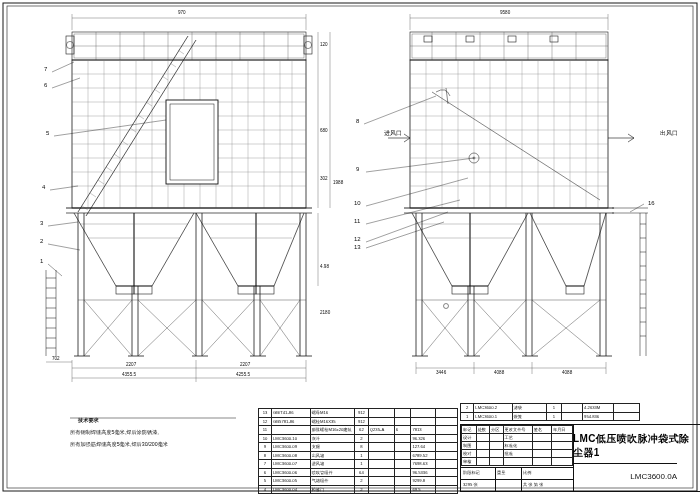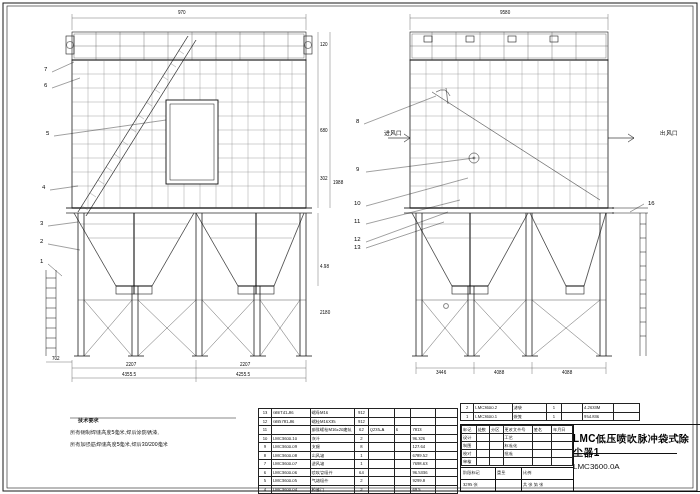--- a/index.html
+++ b/index.html
@@ -573,18 +573,18 @@
     <div style="position:absolute;left:0;top:42px;width:112px;height:24px;border-top:0.6px solid #111;border-right:0.6px solid #111;font-size:4.2px;color:#111;">
       <div style="position:absolute;left:2px;top:2px;">阶段标记</div>
       <div style="position:absolute;left:36px;top:2px;">重量</div>
       <div style="position:absolute;left:62px;top:2px;">比例</div>
       <div style="position:absolute;left:2px;top:14px;">3295 张</div>
       <div style="position:absolute;left:62px;top:14px;">共 张 第 张</div>
       <div style="position:absolute;left:0;top:11px;width:112px;height:0;border-top:0.5px solid #111;"></div>
       <div style="position:absolute;left:34px;top:0;width:0;height:24px;border-left:0.5px solid #111;"></div>
       <div style="position:absolute;left:60px;top:0;width:0;height:24px;border-left:0.5px solid #111;"></div>
     </div>
-    <div style="position:absolute;left:112px;top:28px;width:104px;height:24px;border-top:0.6px solid #111;display:flex;align-items:center;justify-content:flex-start;">
+    <div style="position:absolute;left:112px;top:38px;width:104px;height:24px;border-top:0.6px solid #111;display:flex;align-items:center;justify-content:flex-end;">
       <span style="font-size:8px;color:#111;">LMC3600.0A</span>
     </div>
   </div>
 
 </div>
 
 </body></html>

